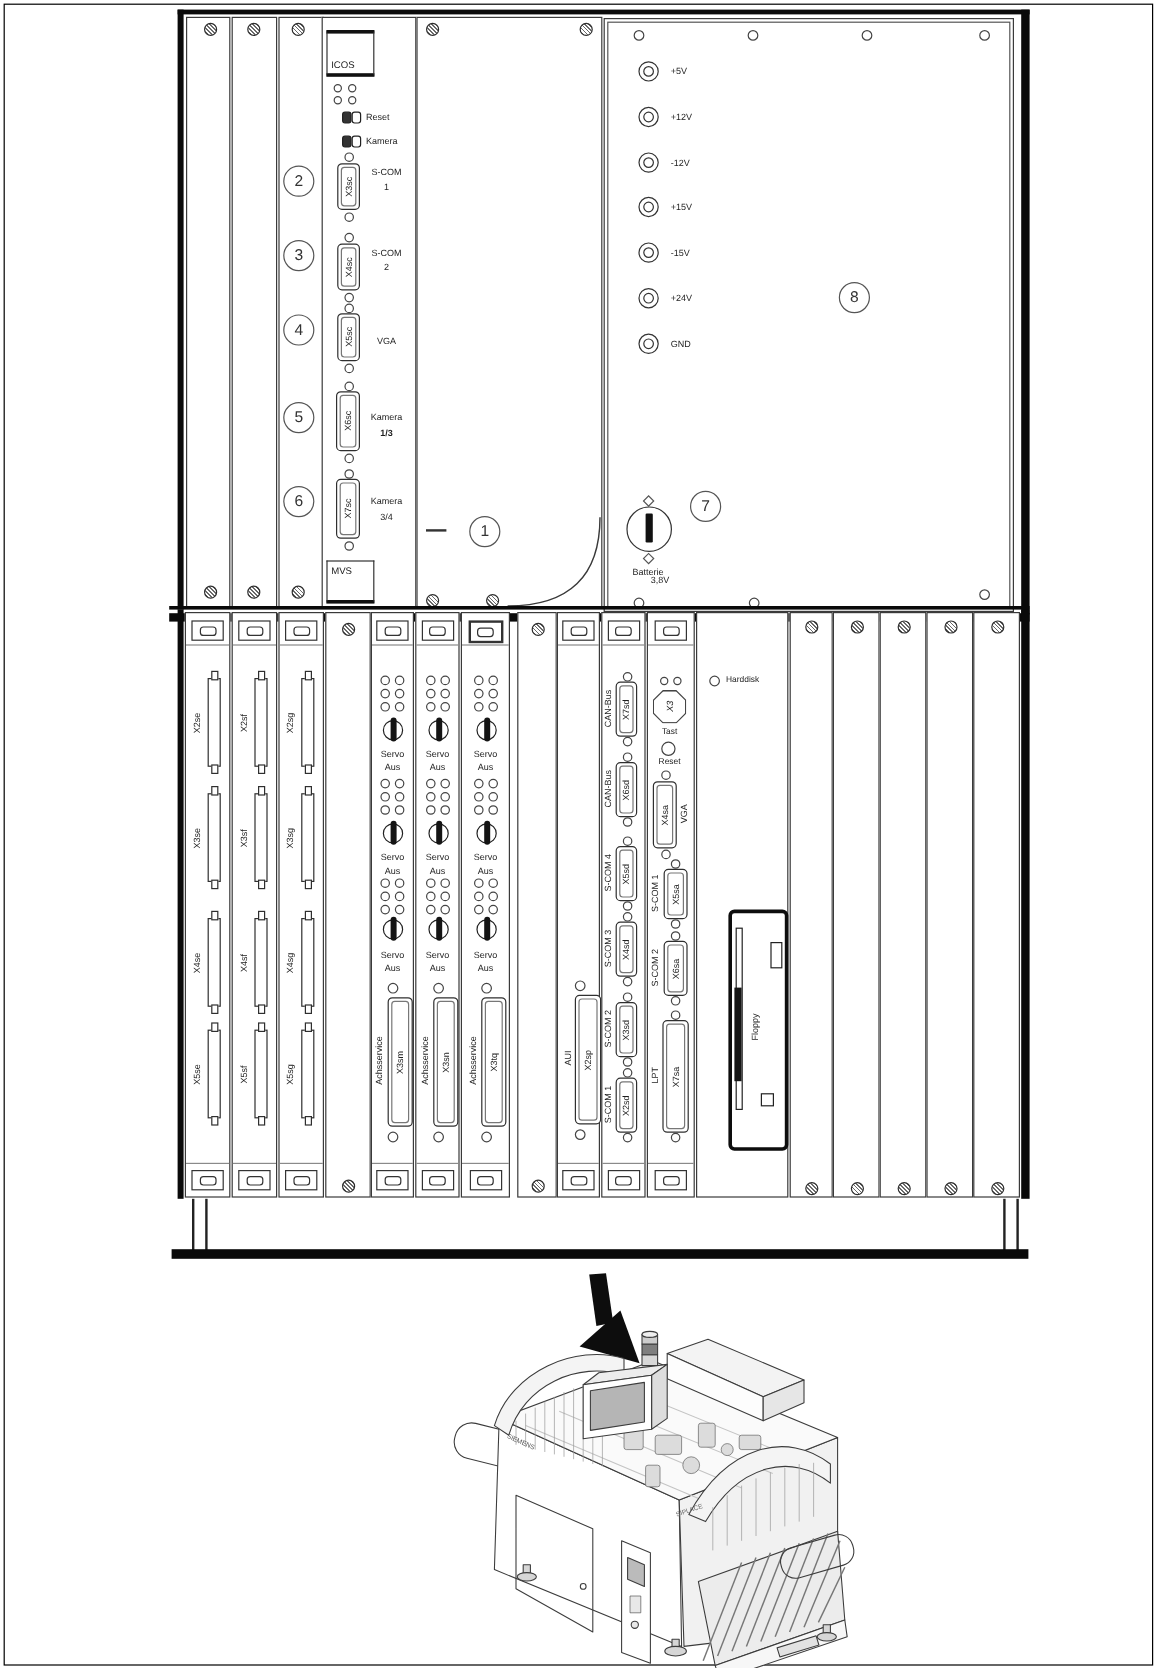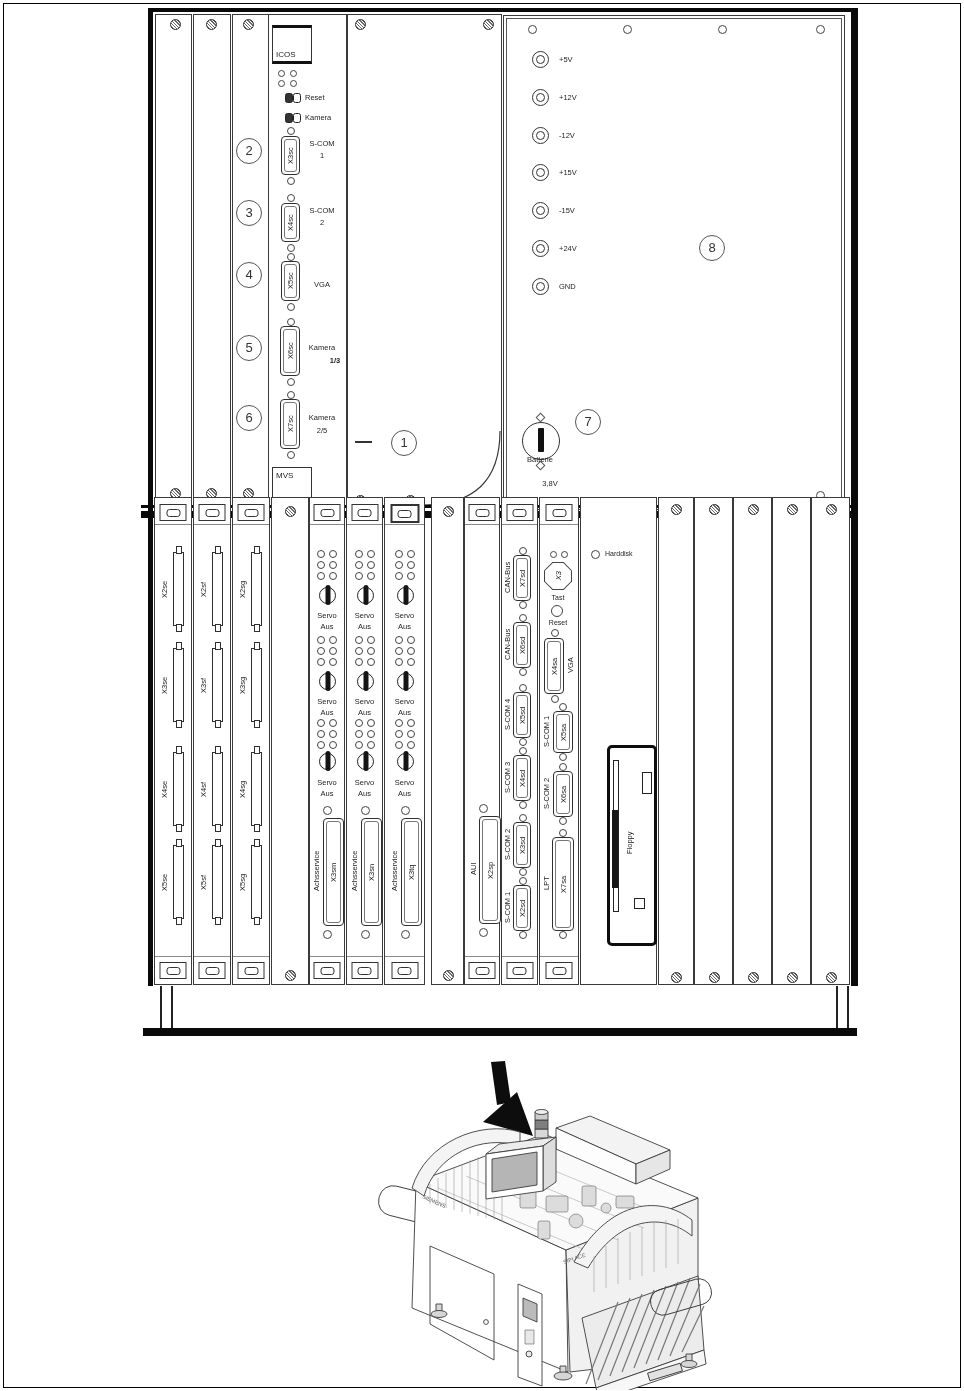--- a/index.html
+++ b/index.html
@@ -120,30 +120,30 @@
     <div class="pc" style="left:18px;top:288px;width:6px;height:6px;"></div>
     <div class="t tc" style="left:31px;top:265px;width:44px;">VGA</div>
 
     <div class="pc" style="left:18px;top:303px;width:6px;height:6px;"></div>
     <div class="dsub" style="left:11px;top:311px;width:18px;height:48px;">
         <i></i>
       <div class="vt" style="inset:0;">X6sc</div>
       </div>
     <div class="pc" style="left:18px;top:363px;width:6px;height:6px;"></div>
     <div class="t tc" style="left:31px;top:328px;width:44px;">Kamera</div>
-    <div class="t tc" style="left:44px;top:341px;width:44px;font-weight:bold;">1/3</div>
+    <div class="t tc" style="left:31px;top:341px;width:44px;font-weight:bold;">1/3</div>
 
     <div class="pc" style="left:18px;top:376px;width:6px;height:6px;"></div>
     <div class="dsub" style="left:11px;top:384px;width:18px;height:48px;">
         <i></i>
       <div class="vt" style="inset:0;">X7sc</div>
       </div>
     <div class="pc" style="left:18px;top:436px;width:6px;height:6px;"></div>
     <div class="t tc" style="left:31px;top:398px;width:44px;">Kamera</div>
-    <div class="t tc" style="left:31px;top:411px;width:44px;">2/5</div>
+    <div class="t tc" style="left:31px;top:411px;width:44px;">3/4</div>
 
     <div class="abs" style="left:3px;top:452px;width:38px;height:32px;border:1px solid #333;border-bottom:3px solid #111;">
       <div class="t" style="left:3px;top:3px;font-size:8px;">MVS</div>
     </div>
   </div>
 
   <div class="panel" style="left:199px;top:8px;width:153px;height:490px;"></div>
   <div class="screw" style="left:207px;top:13px;"></div>
   <div class="screw" style="left:335px;top:13px;"></div>
   <div class="screw" style="left:207px;top:489px;"></div>
@@ -194,31 +194,31 @@
     <div class="t" style="left:55px;top:266px;">GND</div>
 
     <div class="callout" style="left:195px;top:219px;">8</div>
     <div class="callout" style="left:71px;top:393px;">7</div>
 
     <div class="diam" style="left:33px;top:398px;"></div>
     <div class="abs" style="left:18px;top:406px;width:36px;height:36px;border:1.4px solid #333;border-radius:50%;background:#fff;">
       <div class="abs" style="left:15px;top:5px;width:6px;height:24px;background:#111;border-radius:1px;"></div>
     </div>
     <div class="diam" style="left:33px;top:446px;"></div>
-    <div class="t tc" style="left:6px;top:439px;width:60px;">Batterie</div>
+    <div class="t tc" style="left:6px;top:456px;width:60px;">Batterie</div>
     <div class="t tc" style="left:16px;top:463px;width:60px;">3,8V</div>
   </div>
 
   <div class="bar" style="left:703px;top:2px;width:7px;height:504px;"></div>
 </div>
 
 <div class="bar" style="left:141px;top:505px;width:717px;height:3px;"></div>
 <div class="bar" style="left:141px;top:511px;width:717px;height:7px;"></div>
 
-<div class="abs" style="left:148px;top:495px;width:712px;height:545px;text-decoration:underline;">
+<div class="abs" style="left:148px;top:508px;width:712px;height:545px;text-decoration:underline;">
   <div class="bar" style="left:0;top:0;width:5px;height:491px;"></div>
   <div class="bar" style="left:703px;top:0;width:7px;height:491px;"></div>
 
   <div class="col" style="left:6px;width:36px;">
     <div class="handle" style="top:6px;">
         <i></i>
       </div>
       <div class="hline" style="top:26px;"></div>
     <div class="hline" style="top:458px;"></div>
       <div class="handle" style="top:464px;">

